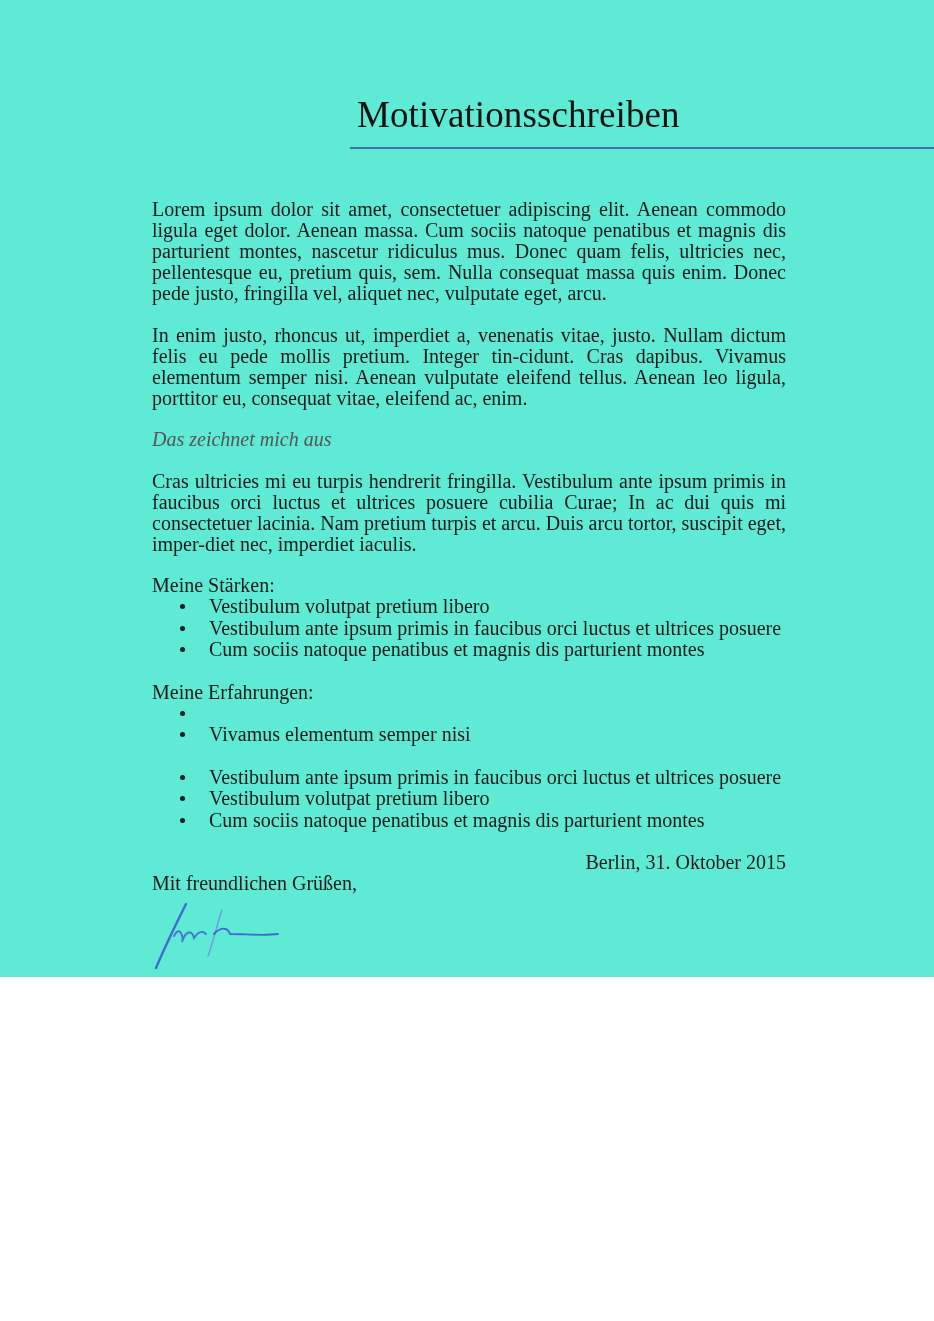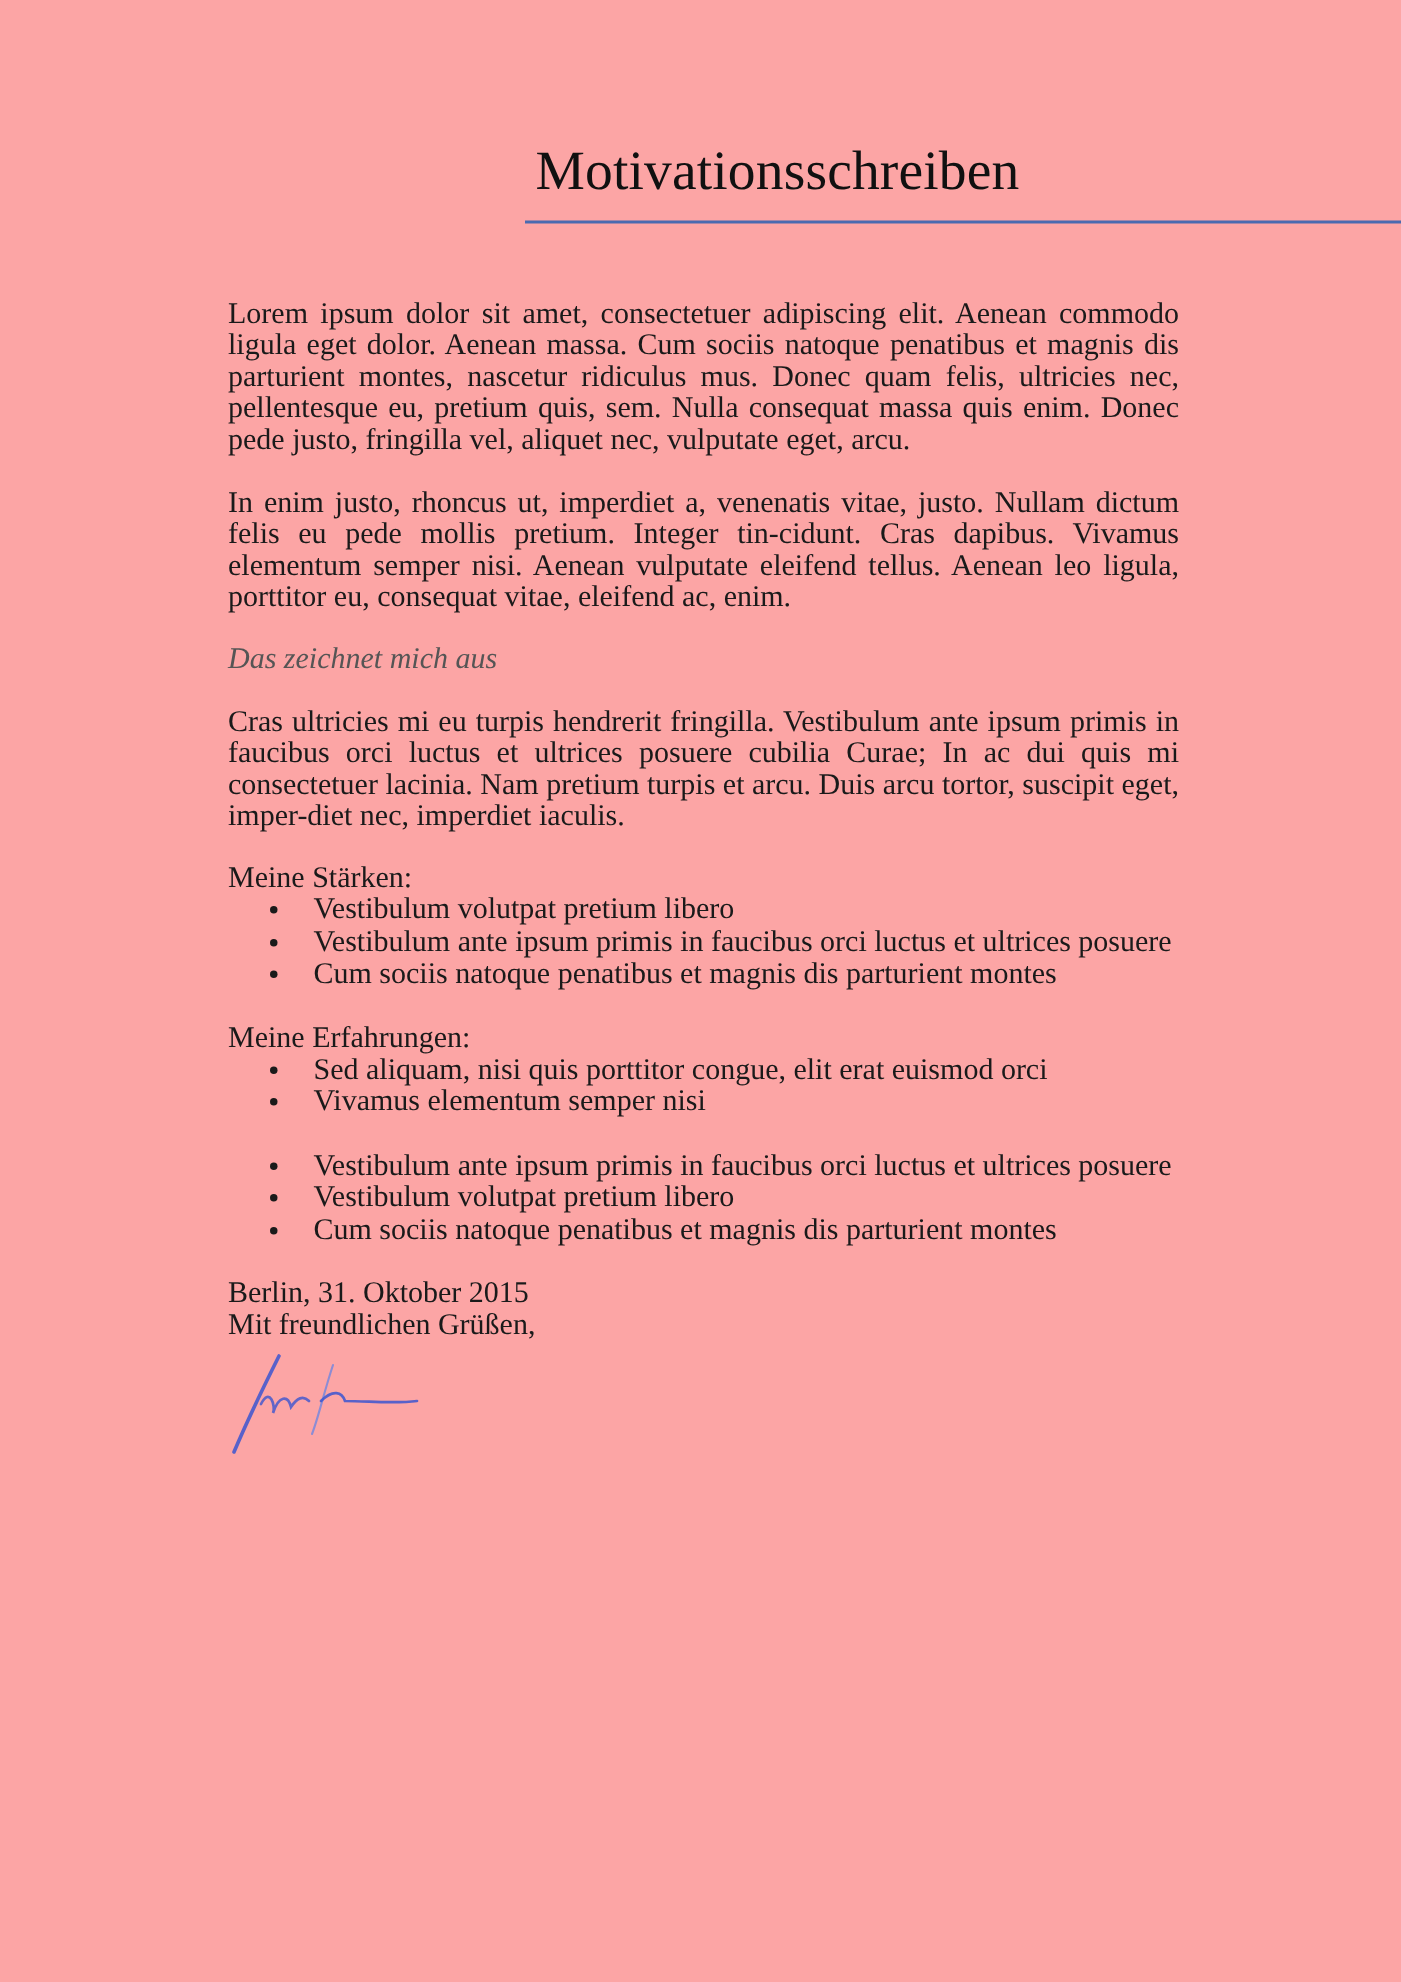--- a/index.html
+++ b/index.html
@@ -1,17 +1,17 @@
 <!DOCTYPE html>
 <html><head>
   <meta charset="utf-8">
   <style>
     html, body { margin: 0; padding: 0; background: #ffffff; }
     body { width: 934px; height: 1321px; position: relative; overflow: hidden; }
-    .page { position: absolute; left: 0; top: 0; width: 934px; height: 1321px; background: #fca5a5; }
+    .page { position: absolute; left: 0; top: 0; width: 934px; height: 977px; background: #5eead4; }
     .title {
       position: absolute; left: 357px; top: 96px;
       font-family: "DejaVu Serif", "Liberation Serif", serif;
       font-size: 37px; color: #111111; line-height: 1; letter-spacing: 0.1px;
       font-family: "Liberation Serif", serif;
     }
     .title-rule {
       position: absolute; left: 350px; top: 147px; width: 584px; height: 2px;
       background: #4a6ab0;
     }
@@ -22,21 +22,21 @@
     }
     .para { text-align: justify; margin: 0 0 20.5px 0; }
     .subheading { font-style: italic; color: #555555; margin: 0 0 20.5px 0; }
     .list-label { margin: 0; }
     ul.bullets { margin: 0 0 21px 0; padding: 0; list-style: none; }
     ul.bullets li { position: relative; padding-left: 57px; height: 21.5px; }
     ul.bullets li .bullet {
       position: absolute; left: 28px; top: 8px; width: 5px; height: 5px;
       border-radius: 50%; background: #1a1a1a;
     }
-    .date-line { text-align: left; margin: 0 0 0 0; }
+    .date-line { text-align: right; margin: 0 0 0 0; }
     .closing { margin: 0; }
     .signature { position: relative; width: 140px; height: 84px; margin-top: 0px; }
     .signer { margin: 0; }
   </style>
 </head>
 <body>
 
 <div class="page">
   <div class="title">Motivationsschreiben</div>
   <div class="title-rule"></div>
@@ -49,21 +49,21 @@
 
     <p class="list-label">Meine Stärken:</p>
     <ul class="bullets">
       <li><span class="bullet"></span><span>Vestibulum volutpat pretium libero</span></li>
       <li><span class="bullet"></span><span>Vestibulum ante ipsum primis in faucibus orci luctus et ultrices posuere</span></li>
       <li><span class="bullet"></span><span>Cum sociis natoque penatibus et magnis dis parturient montes</span></li>
     </ul>
 
     <p class="list-label">Meine Erfahrungen:</p>
     <ul class="bullets">
-      <li><span class="bullet"></span><span>Sed aliquam, nisi quis porttitor congue, elit erat euismod orci</span></li>
+      <li><span class="bullet"></span></li>
       <li><span class="bullet"></span><span>Vivamus elementum semper nisi</span></li>
     </ul>
 
     <ul class="bullets">
       <li><span class="bullet"></span><span>Vestibulum ante ipsum primis in faucibus orci luctus et ultrices posuere</span></li>
       <li><span class="bullet"></span><span>Vestibulum volutpat pretium libero</span></li>
       <li><span class="bullet"></span><span>Cum sociis natoque penatibus et magnis dis parturient montes</span></li>
     </ul>
 
 

